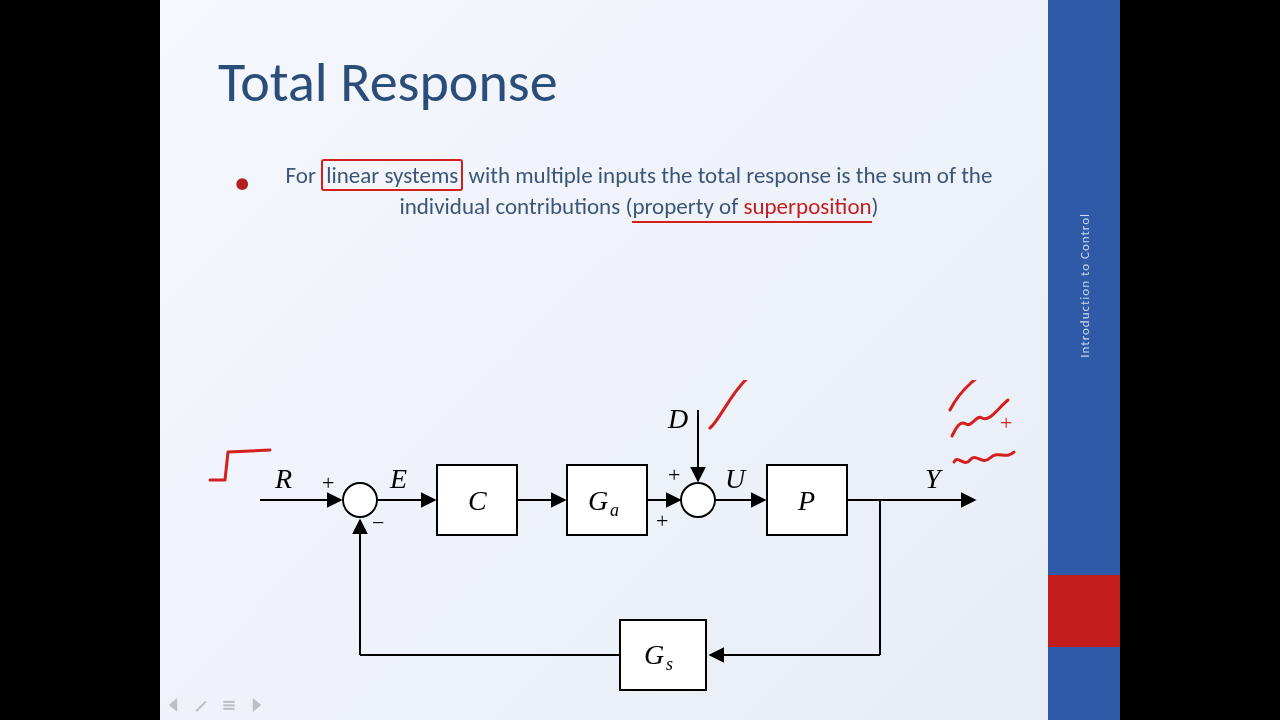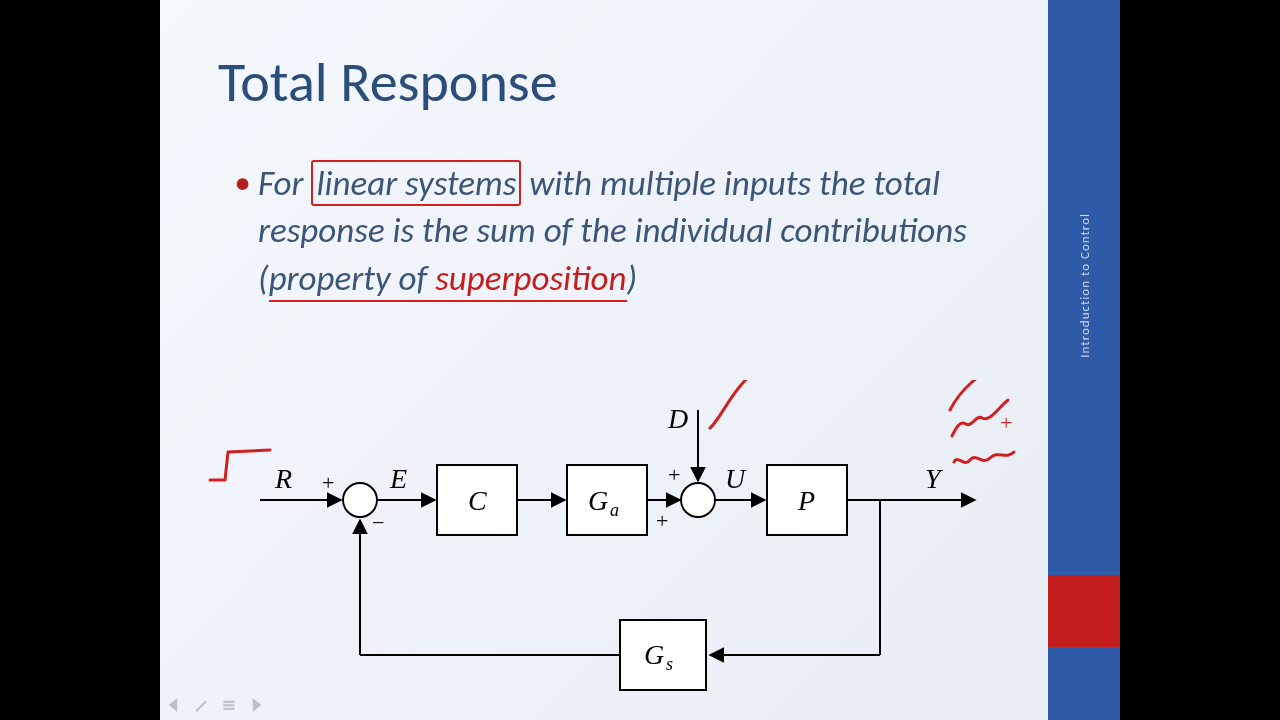--- a/index.html
+++ b/index.html
@@ -1,24 +1,24 @@
 <!DOCTYPE html>
 <html><head>
 <meta charset="utf-8">
 <style>
   html,body{margin:0;padding:0;width:1280px;height:720px;background:#000;overflow:hidden;font-family:"Segoe UI",Calibri,Arial,sans-serif;}
-  .stage{position:absolute;left:160px;top:0;width:960px;height:720px;}
+  .stage{position:absolute;left:160px;top:0;width:960px;height:720px;text-align:center;}
   .slide-body{position:absolute;left:0;top:0;width:888px;height:720px;background:linear-gradient(135deg,#f5f8fd 0%,#e8edf5 100%);}
   .blue-strip{position:absolute;left:888px;top:0;width:72px;height:720px;background:#2e5aa7;}
   .red-box{position:absolute;left:888px;top:575px;width:72px;height:72px;background:#c41d1d;}
   .sidebar-text{position:absolute;left:888px;top:0;width:72px;height:570px;display:flex;align-items:center;justify-content:center;}
   .sidebar-text span{writing-mode:vertical-rl;transform:rotate(180deg);color:#cfd9ee;font-size:13px;letter-spacing:1px;}
   .title{position:absolute;left:58px;top:48px;font-size:56px;font-weight:300;color:#2b4d7a;}
   .bullets{position:absolute;left:70px;top:160px;width:790px;list-style:none;padding:0;margin:0;}
-  .bullets li{position:relative;padding-left:28px;color:#3b5578;font-size:35px;line-height:1.35;margin-bottom:10px;font-style:italic;}
+  .bullets li{position:relative;padding-left:28px;color:#3b5578;font-size:23px;line-height:1.35;margin-bottom:10px;}
   .bullets li::before{content:"•";position:absolute;left:4px;top:0;color:#b22020;font-size:33px;}
   .boxed{border:2px solid #d41f1f;border-radius:3px;padding:0 3px;color:#3b5578;}
   .under-prop{color:#3b5578;border-bottom:2px solid #d41f1f;padding-bottom:1px;}
   .super-red{color:#c41d1d;border-bottom:2px solid #d41f1f;padding-bottom:1px;}
   .diagram{position:absolute;left:40px;top:380px;width:820px;height:330px;}
   text.lbl{font-family:"Times New Roman",serif;font-size:28px;font-style:italic;fill:#000;}
   text.sub{font-family:"Times New Roman",serif;font-size:18px;font-style:italic;fill:#000;}
   text.sign{font-family:"Times New Roman",serif;font-size:22px;fill:#000;}
   .blk{fill:#fff;stroke:#000;stroke-width:2;}
   .ink{fill:none;stroke:#d41f1f;stroke-width:3;stroke-linecap:round;stroke-linejoin:round;}

